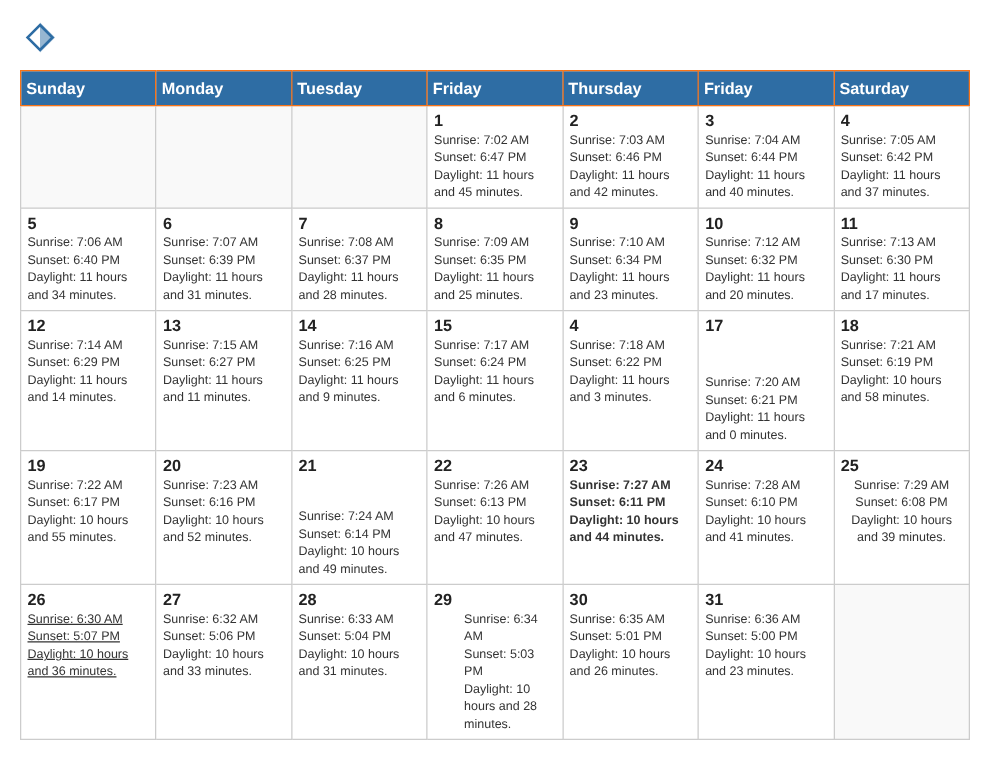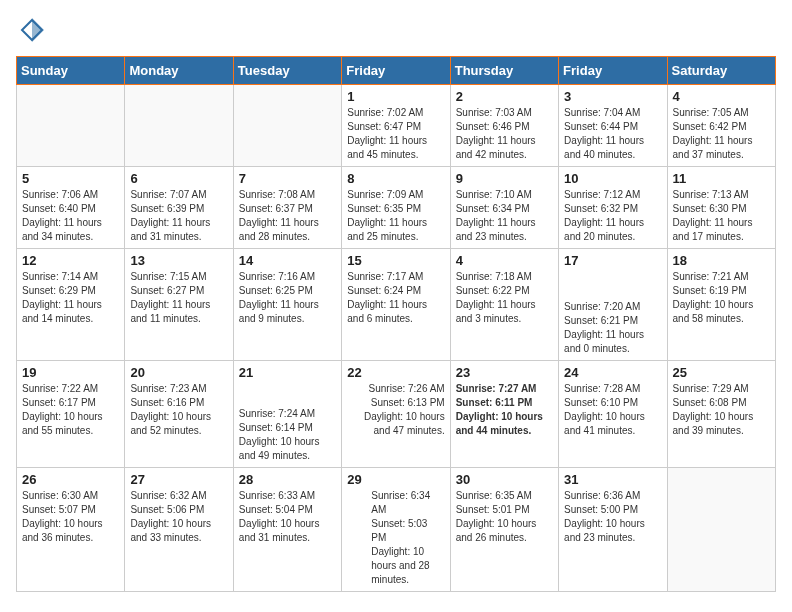--- a/index.html
+++ b/index.html
@@ -244,47 +244,47 @@
 Daylight: 10 hours and 52 minutes.</div>
         </td>
         <td>
           <div class="day-number">21</div>
           <div class="day-info" style="white-space: pre-line; margin-top: 27px;">Sunrise: 7:24 AM
 Sunset: 6:14 PM
 Daylight: 10 hours and 49 minutes.</div>
         </td>
         <td>
           <div class="day-number">22</div>
-          <div class="day-info" style="white-space: pre-line; text-align: right;">Sunrise: 7:26 AM
+          <div class="day-info" style="white-space: pre-line;">Sunrise: 7:26 AM
 Sunset: 6:13 PM
 Daylight: 10 hours and 47 minutes.</div>
         </td>
         <td>
           <div class="day-number">23</div>
           <div class="day-info" style="white-space: pre-line; font-weight: bold;">Sunrise: 7:27 AM
 Sunset: 6:11 PM
 Daylight: 10 hours and 44 minutes.</div>
         </td>
         <td>
           <div class="day-number">24</div>
           <div class="day-info" style="white-space: pre-line;">Sunrise: 7:28 AM
 Sunset: 6:10 PM
 Daylight: 10 hours and 41 minutes.</div>
         </td>
         <td>
           <div class="day-number">25</div>
-          <div class="day-info" style="white-space: pre-line;">Sunrise: 7:29 AM
+          <div class="day-info" style="white-space: pre-line; text-align: center;">Sunrise: 7:29 AM
 Sunset: 6:08 PM
 Daylight: 10 hours and 39 minutes.</div>
         </td>
       </tr>
       <tr>
         <td>
           <div class="day-number">26</div>
-          <div class="day-info" style="white-space: pre-line;">Sunrise: 6:30 AM
+          <div class="day-info" style="white-space: pre-line; text-decoration: underline;">Sunrise: 6:30 AM
 Sunset: 5:07 PM
 Daylight: 10 hours and 36 minutes.</div>
         </td>
         <td>
           <div class="day-number">27</div>
           <div class="day-info" style="white-space: pre-line;">Sunrise: 6:32 AM
 Sunset: 5:06 PM
 Daylight: 10 hours and 33 minutes.</div>
         </td>
         <td>

